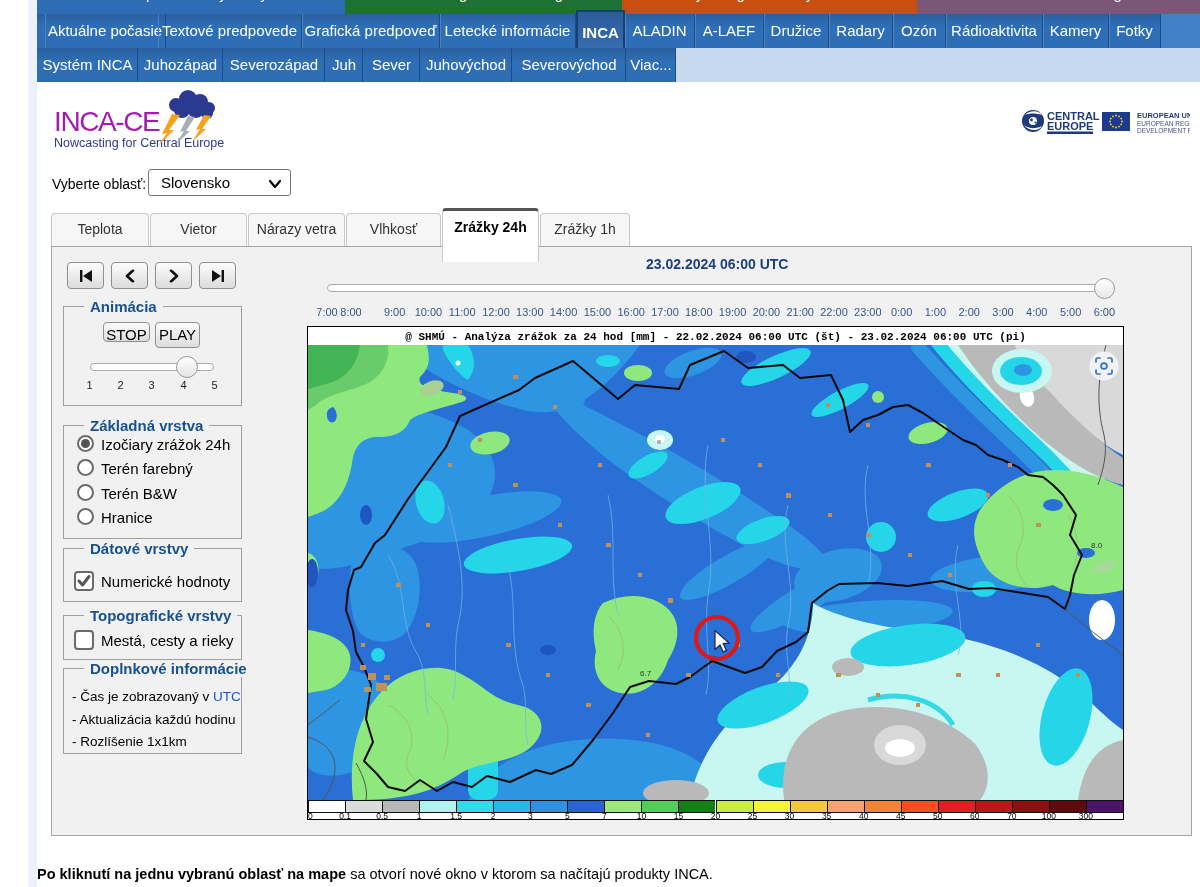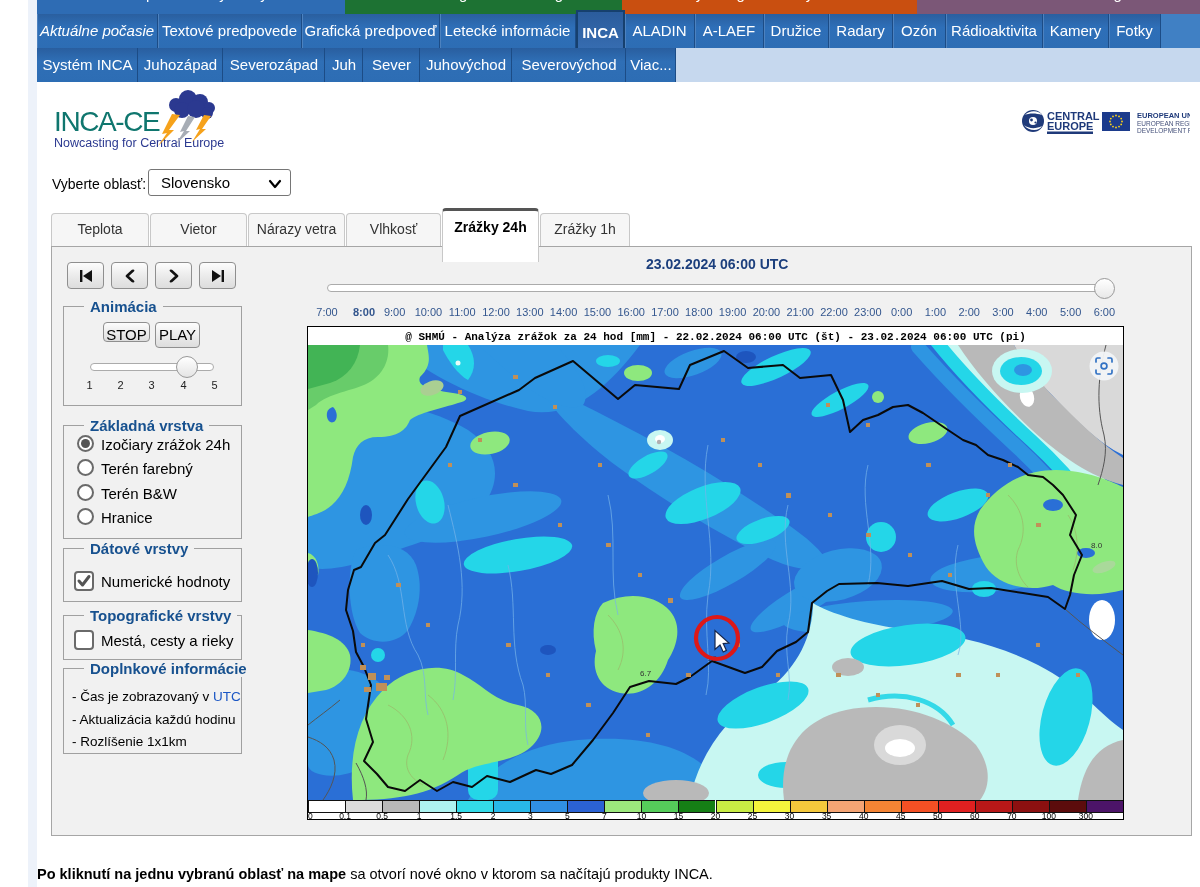--- a/index.html
+++ b/index.html
@@ -10,21 +10,21 @@
 #strip{left:37px;top:0;width:1163px;height:14px;overflow:hidden;}
 .seg{position:absolute;top:0;height:14px;overflow:hidden;color:#fff;font-size:15px;}
 .seg span{position:absolute;top:-15px;left:0;width:100%;text-align:center;white-space:nowrap;}
 
 #nav1{left:37px;top:14px;width:1163px;height:34px;background:linear-gradient(#2a5f9f,#2e6fb8 40%,#2d6db4);}
 #nav1 .t{position:absolute;top:0;height:34px;line-height:34px;color:#fff;font-size:15px;text-align:center;border-right:1px solid #1c4c86;box-sizing:border-box;white-space:nowrap;overflow:hidden;box-shadow:inset 1px 0 0 #4d82bf;}
 #inca-tab{position:absolute;left:539px;top:-4px;height:38px;line-height:41px;width:49px;background:linear-gradient(#2b5c9c,#366cb0);border:2px solid #16406e;border-bottom:none;box-sizing:border-box;font-weight:bold;color:#fff;font-size:15px;text-align:center;}
 #nav2{left:37px;top:48px;width:1163px;height:34px;background:#c6d8ee;}
 #nav2 .t{position:absolute;top:0;height:34px;line-height:34px;background:linear-gradient(#295e9f,#2f6fb6 40%,#2d6db4);color:#fff;font-size:15px;text-align:center;box-shadow:inset -1px 0 0 #1c4c86;white-space:nowrap;overflow:hidden;}
 
-#logoTxt{left:54px;top:106px;font-size:28px;letter-spacing:-1.4px;color:#0f766e;}
+#logoTxt{left:54px;top:106px;font-size:28px;letter-spacing:-1.4px;color:#a21caf;}
 #logoSub{left:54px;top:136px;font-size:12.5px;color:#2b3990;}
 
 #selLbl{left:52px;top:176px;font-size:14px;color:#000;}
 #selBox{left:148px;top:169px;width:143px;height:27px;background:#fff;border:1px solid #767676;border-radius:3px;box-sizing:border-box;font-size:15px;line-height:25px;padding-left:12px;color:#000;}
 #selBox svg{position:absolute;right:8px;top:8px;}
 
 .tab{position:absolute;box-sizing:border-box;background:#f6f6f6;border:1px solid #c8c8c8;border-bottom:none;border-radius:4px 4px 0 0;font-size:14px;color:#333;text-align:center;}
 #tabActive{background:#fff;border-top:3px solid #555;font-weight:bold;color:#000;z-index:3;}
 
 #panel{left:51px;top:246px;width:1141px;height:590px;background:#f1f1f1;border:1px solid #a6a6a6;box-sizing:border-box;}
@@ -64,21 +64,21 @@
       </div>
     <div class="seg" style="left:585px;width:295px;background:#c94f10;">
         <span>Hydrológia a vodný režim</span>
       </div>
     <div class="seg" style="left:880px;width:283px;background:#7b5777;">
         <span>Kvalita ovzdušia a región</span>
       </div>
   </div>
 
   <div class="abs" id="nav1">
-    <div class="t" style="left:0px;width:121px;font-style:italic;">Aktuálne počasie</div>
+    <div class="t" style="left:8px;width:121px;">Aktuálne počasie</div>
     <div class="t" style="left:121px;width:144px;">Textové predpovede</div>
     <div class="t" style="left:265px;width:138px;">Grafická predpoveď</div>
     <div class="t" style="left:403px;width:136px;">Letecké informácie</div>
     <div class="t" style="left:588px;width:70px;">ALADIN</div>
     <div class="t" style="left:658px;width:69px;">A-LAEF</div>
     <div class="t" style="left:727px;width:65px;">Družice</div>
     <div class="t" style="left:792px;width:64px;">Radary</div>
     <div class="t" style="left:856px;width:53px;">Ozón</div>
     <div class="t" style="left:909px;width:97px;">Rádioaktivita</div>
     <div class="t" style="left:1006px;width:66px;">Kamery</div>
@@ -233,21 +233,21 @@
   </div>
   <div class="ftext" style="left:72px;top:689px;font-size:13.5px;">- Čas je zobrazovaný v <span style="color:#1a56c4;">UTC</span></div>
   <div class="ftext" style="left:72px;top:712px;font-size:13.5px;">- Aktualizácia každú hodinu</div>
   <div class="ftext" style="left:72px;top:734px;font-size:13.5px;">- Rozlíšenie 1x1km</div>
 
   <div class="abs" id="dateTxt">23.02.2024 06:00 UTC</div>
   <div class="abs" id="track"></div>
   <div class="abs" id="thumb"></div>
   <div id="hlbls">
       <div class="hlbl abs" style="left: 310px;">7:00</div>
-      <div class="hlbl abs" style="left: 347px; font-weight: bold;">8:00</div>
+      <div class="hlbl abs" style="left: 334px;">8:00</div>
       <div class="hlbl abs" style="left: 377.6px;">9:00</div>
       <div class="hlbl abs" style="left: 411.4px;">10:00</div>
       <div class="hlbl abs" style="left: 445.2px;">11:00</div>
       <div class="hlbl abs" style="left: 479px;">12:00</div>
       <div class="hlbl abs" style="left: 512.8px;">13:00</div>
       <div class="hlbl abs" style="left: 546.6px;">14:00</div>
       <div class="hlbl abs" style="left: 580.4px;">15:00</div>
       <div class="hlbl abs" style="left: 614.2px;">16:00</div>
       <div class="hlbl abs" style="left: 648px;">17:00</div>
       <div class="hlbl abs" style="left: 681.8px;">18:00</div>

